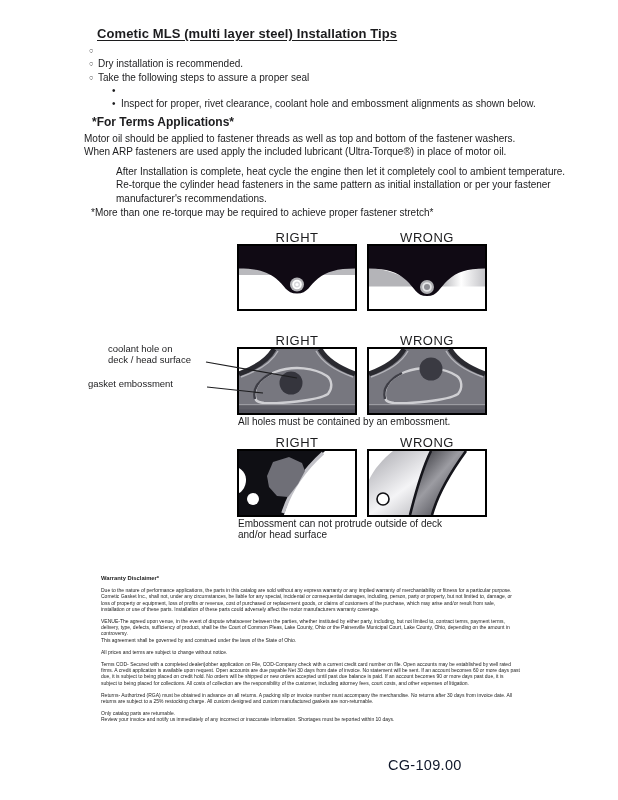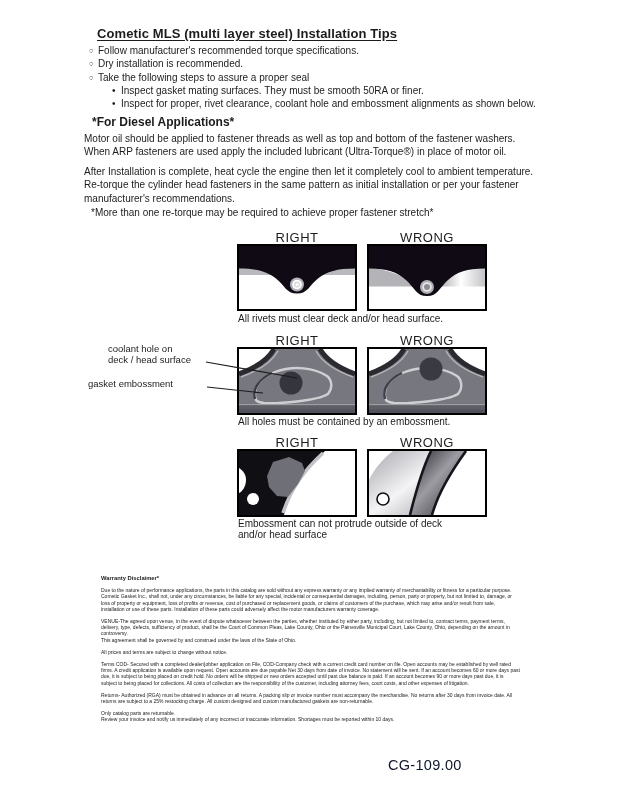--- a/index.html
+++ b/index.html
@@ -12,21 +12,21 @@
     left:97px;top:26px;font-size:13px;font-weight:bold;
     text-decoration:underline;text-underline-offset:2px;letter-spacing:.1px;
   }
   .tips{left:89px;top:44px;width:470px;font-size:10px;line-height:13.3px;}
   .bullet-row{display:flex;}
   .bullet-row .marker{width:9px;font-size:7.5px;line-height:13.3px;flex:0 0 9px;}
   .bullet-row.sub{margin-left:23px;}
   .bullet-row.sub .marker{font-size:10px;}
   .diesel-heading{left:92px;top:115px;font-size:12px;font-weight:bold;}
   .para{left:84px;width:453px;font-size:10px;line-height:13.4px;}
-  .p1{top:132px;} .p2{top:165px;} .note{top:206px;margin-left:7px;}
+  .p1{top:132px;} .p2{top:165px;margin-left:32px;} .note{top:206px;margin-left:7px;}
   .rw-label{font-size:13px;font-weight:normal;letter-spacing:.5px;width:120px;text-align:center;}
   .panel{border:2px solid #000;background:#fff;}
   .panel svg{display:block;}
   .caption{left:238px;width:350px;font-size:10px;line-height:10.8px;white-space:pre-line;}
   .callout{font-size:9.5px;line-height:10.5px;text-align:left;}
   .legal{left:101px;top:575px;width:419px;font-size:5px;line-height:6.2px;color:#222;}
   .legal h4{font-size:5.8px;margin:0 0 6px 0;}
   .legal p{margin:0 0 6px 0;}
   .legal p.tight{margin:0;}
   .code{left:388px;top:757px;font-size:14.5px;letter-spacing:.3px;color:#0f172a;}
@@ -34,41 +34,39 @@
 </head>
 <body>
 
 <div class="page">
 
   <div class="abs doc-title">Cometic MLS (multi layer steel) Installation Tips</div>
 
   <div class="abs tips">
     <div class="bullet-row">
       <span class="marker">○</span>
-      <span>Follow manufacturer's recommended torque specifications.</span>
     </div>
     <div class="bullet-row">
       <span class="marker">○</span>
       <span>Dry installation is recommended.</span>
     </div>
     <div class="bullet-row">
       <span class="marker">○</span>
       <span>Take the following steps to assure a proper seal</span>
     </div>
     <div class="bullet-row sub">
       <span class="marker">•</span>
-      <span>Inspect gasket mating surfaces.  They must be smooth 50RA or finer.</span>
     </div>
     <div class="bullet-row sub">
       <span class="marker">•</span>
       <span>Inspect for proper, rivet clearance, coolant hole and embossment alignments as shown below.</span>
     </div>
   </div>
 
-  <div class="abs diesel-heading">*For Diesel Applications*</div>
+  <div class="abs diesel-heading">*For Terms Applications*</div>
   <div class="abs para p1">Motor oil should be applied to fastener threads as well as top and bottom of the fastener washers. When ARP fasteners are used apply the included lubricant (Ultra-Torque®) in place of motor oil.</div>
   <div class="abs para p2">After Installation is complete, heat cycle the engine then let it completely cool to ambient temperature. Re-torque the cylinder head fasteners in the same pattern as initial installation or per your fastener manufacturer's recommendations.</div>
   <div class="abs para note">*More than one re-torque may be required to achieve proper fastener stretch*</div>
 
   <div class="abs rw-label" style="left:237px;top:230px;">RIGHT</div>
   <div class="abs rw-label" style="left:367px;top:230px;">WRONG</div>
 
   <div class="abs panel" style="left:237px;top:244px;">
     <svg width="116" height="63" viewBox="0 0 116 63">
       <rect x="0" y="0" width="116" height="63" fill="#ffffff"></rect>
@@ -94,21 +92,20 @@
       <rect x="0" y="0" width="116" height="63" fill="#ffffff"></rect>
       <path d="M0,22 C16,23 31,28 44,37 C48,39.5 51,40.5 53,40.5 L0,40.5 Z" fill="#b4b4b8"></path>
       <path d="M116,22 C100,23 85,28 72,37 C68,39.5 65,40.5 63,40.5 L116,40.5 Z" fill="url(#gw1)"></path>
       <path d="M0,0 H116 V22.5 C98,22.5 88,26 79,34 C70,42 69,50 58,50 C47,50 46,42 37,34 C28,26 18,22.5 0,22.5 Z" fill="#100a14"></path>
       <circle cx="58" cy="41" r="7" fill="#aeaeb2"></circle>
       <circle cx="58" cy="41" r="4.8" fill="#e6e6e8"></circle>
       <circle cx="58" cy="41" r="3" fill="#8e8e94"></circle>
     </svg>
   </div>
 
-  <div class="abs caption" style="top:314px;">All rivets must clear deck and/or head surface.</div>
 
   <div class="abs rw-label" style="left:237px;top:333px;">RIGHT</div>
   <div class="abs rw-label" style="left:367px;top:333px;">WRONG</div>
 
   <div class="abs callout" style="left:108px;top:344px;width:100px;">
     <div>coolant hole on</div>
     <div>deck / head surface</div>
   </div>
   <div class="abs callout" style="left:88px;top:379px;width:120px;">gasket embossment</div>
 

